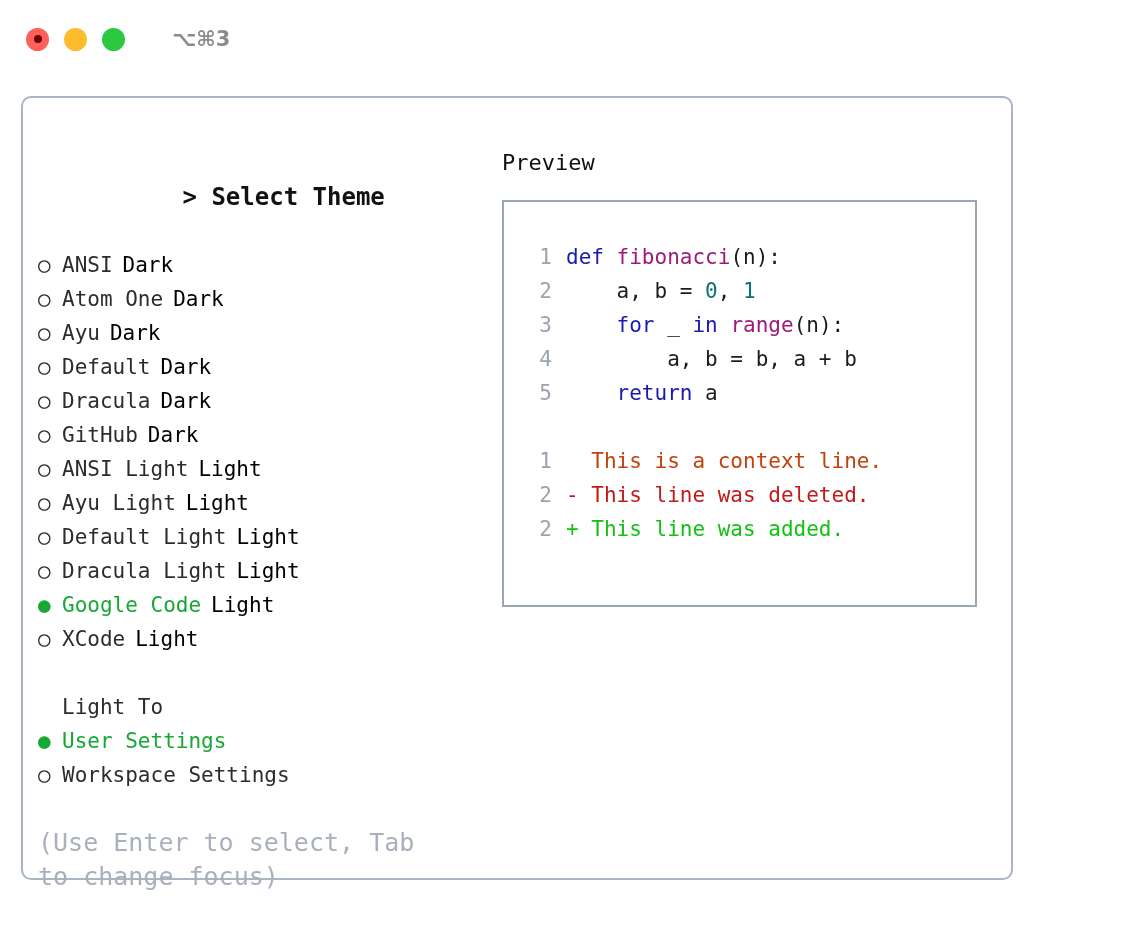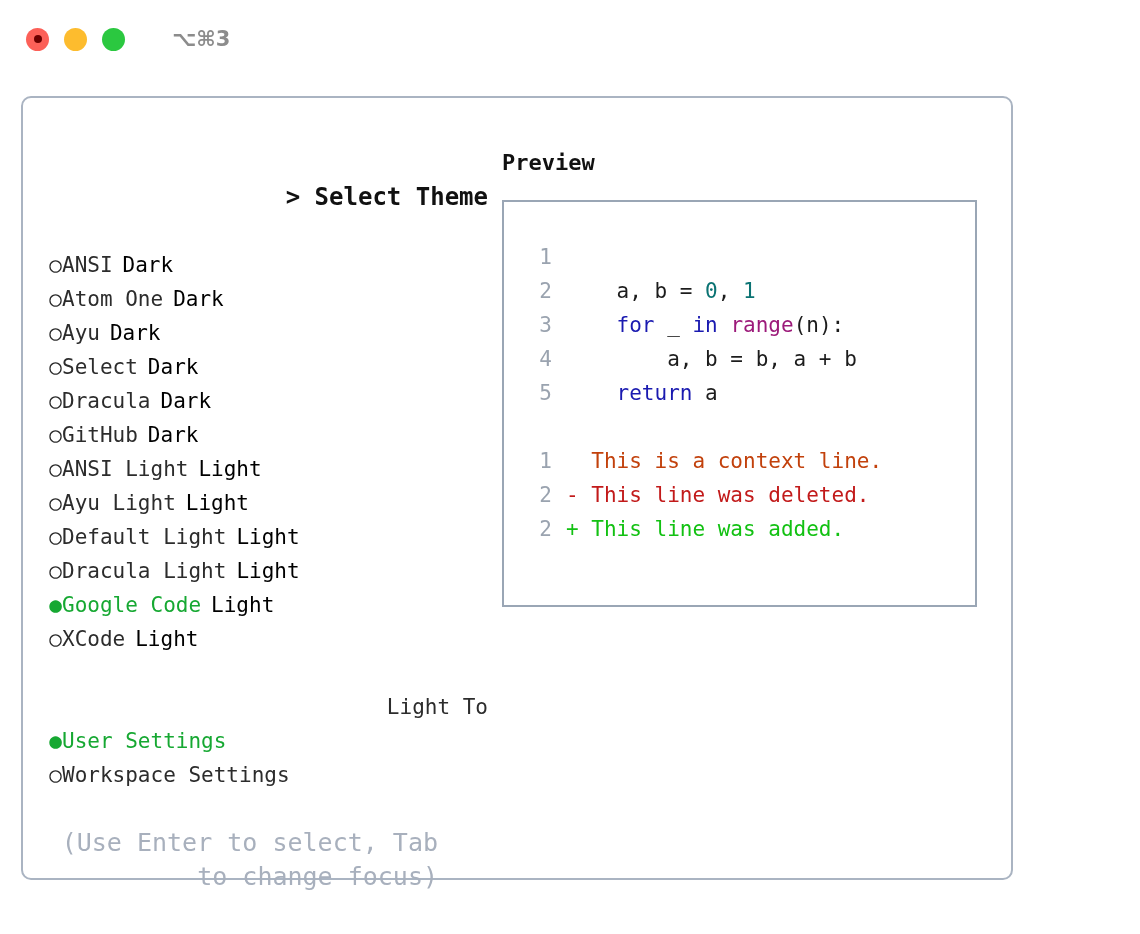--- a/index.html
+++ b/index.html
@@ -76,21 +76,20 @@
     width: 100%;
     height: 100%;
   }
 
   
   .left-col {
     position: absolute;
     left: 15px;
     top: 48px;
     width: 450px;
-    text-align: right;
   }
   .panel-title {
     font-size: 24px;
     font-weight: bold;
     color: #111111;
     line-height: 34px;
     white-space: pre;
   }
   .opt-row {
     display: flex;
@@ -132,21 +131,21 @@
 
   
   .right-col {
     position: absolute;
     left: 479px;
     top: 48px;
     width: 480px;
   }
   .preview-title {
     font-size: 22px;
-    font-weight: bold;
+    font-weight: normal;
     color: #111111;
     line-height: 34px;
     white-space: pre;
   }
   .preview-box {
     margin-top: 20px;
     width: 475px;
     height: 407px;
     border: 2px solid #9aa6b5;
     box-sizing: border-box;
@@ -196,21 +195,21 @@
 
       <div class="left-col">
         <div class="panel-title">
           <span>&gt; </span><span>Select Theme</span>
         </div>
 
         <div id="theme-list">
             <div class="opt-row"><span class="bullet">○</span><span class="opt-label">ANSI</span><span class="opt-tag">Dark</span></div>
             <div class="opt-row"><span class="bullet">○</span><span class="opt-label">Atom One</span><span class="opt-tag">Dark</span></div>
             <div class="opt-row"><span class="bullet">○</span><span class="opt-label">Ayu</span><span class="opt-tag">Dark</span></div>
-            <div class="opt-row"><span class="bullet">○</span><span class="opt-label">Select</span><span class="opt-tag">Dark</span></div>
+            <div class="opt-row"><span class="bullet">○</span><span class="opt-label">Default</span><span class="opt-tag">Dark</span></div>
             <div class="opt-row"><span class="bullet">○</span><span class="opt-label">Dracula</span><span class="opt-tag">Dark</span></div>
             <div class="opt-row"><span class="bullet">○</span><span class="opt-label">GitHub</span><span class="opt-tag">Dark</span></div>
             <div class="opt-row"><span class="bullet">○</span><span class="opt-label">ANSI Light</span><span class="opt-tag">Light</span></div>
             <div class="opt-row"><span class="bullet">○</span><span class="opt-label">Ayu Light</span><span class="opt-tag">Light</span></div>
             <div class="opt-row"><span class="bullet">○</span><span class="opt-label">Default Light</span><span class="opt-tag">Light</span></div>
             <div class="opt-row"><span class="bullet">○</span><span class="opt-label">Dracula Light</span><span class="opt-tag">Light</span></div>
             <div class="opt-row"><span class="bullet sel">●</span><span class="opt-label sel">Google Code</span><span class="opt-tag">Light</span></div>
             <div class="opt-row"><span class="bullet">○</span><span class="opt-label">XCode</span><span class="opt-tag">Light</span></div>
           </div>
 
@@ -222,21 +221,21 @@
             <div class="opt-row"><span class="bullet">○</span><span class="opt-label">Workspace Settings</span></div>
           </div>
 
         <div class="hint">(Use Enter to select, Tab to change focus)</div>
       </div>
 
       <div class="right-col">
         <div class="preview-title">Preview</div>
         <div class="preview-box">
           <div id="code-block">
-              <div class="code-line"><span class="gutter">1</span></div>
+              <div class="code-line"><span class="gutter">1</span><span><span class="kw">def </span><span class="fn">fibonacci</span><span class="plain">(n):</span></span></div>
               <div class="code-line"><span class="gutter">2</span><span><span class="plain">    a, b = </span><span class="num">0</span><span class="plain">, </span><span class="num">1</span></span></div>
               <div class="code-line"><span class="gutter">3</span><span><span class="plain">    </span><span class="kw">for</span><span class="plain"> _ </span><span class="kw">in</span><span class="plain"> </span><span class="fn">range</span><span class="plain">(n):</span></span></div>
               <div class="code-line"><span class="gutter">4</span><span><span class="plain">        a, b = b, a + b</span></span></div>
               <div class="code-line"><span class="gutter">5</span><span><span class="plain">    </span><span class="kw">return</span><span class="plain"> a</span></span></div>
             </div>
           <div class="blank-line"></div>
           <div id="diff-block">
               <div class="code-line"><span class="gutter">1</span><span class="ctx"> </span><span class="ctx"> This is a context line.</span></div>
               <div class="code-line"><span class="gutter">2</span><span class="del">-</span><span class="del"> This line was deleted.</span></div>
               <div class="code-line"><span class="gutter">2</span><span class="add">+</span><span class="add"> This line was added.</span></div>

